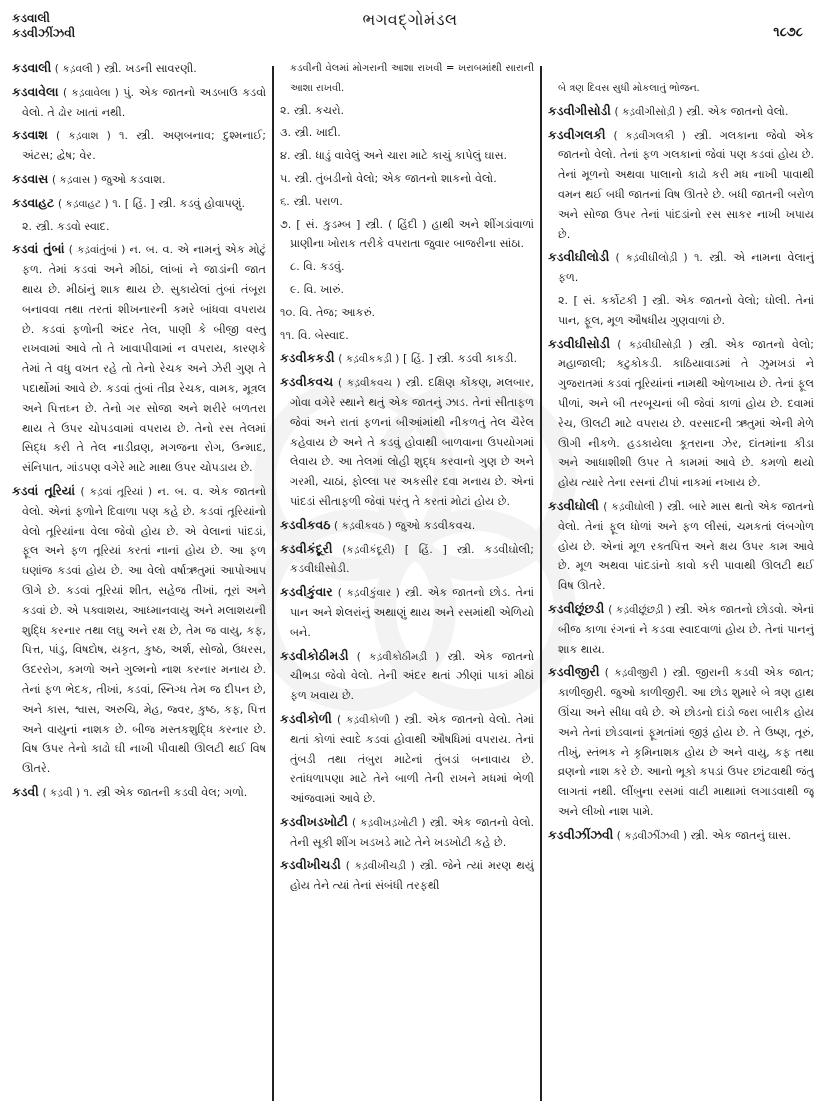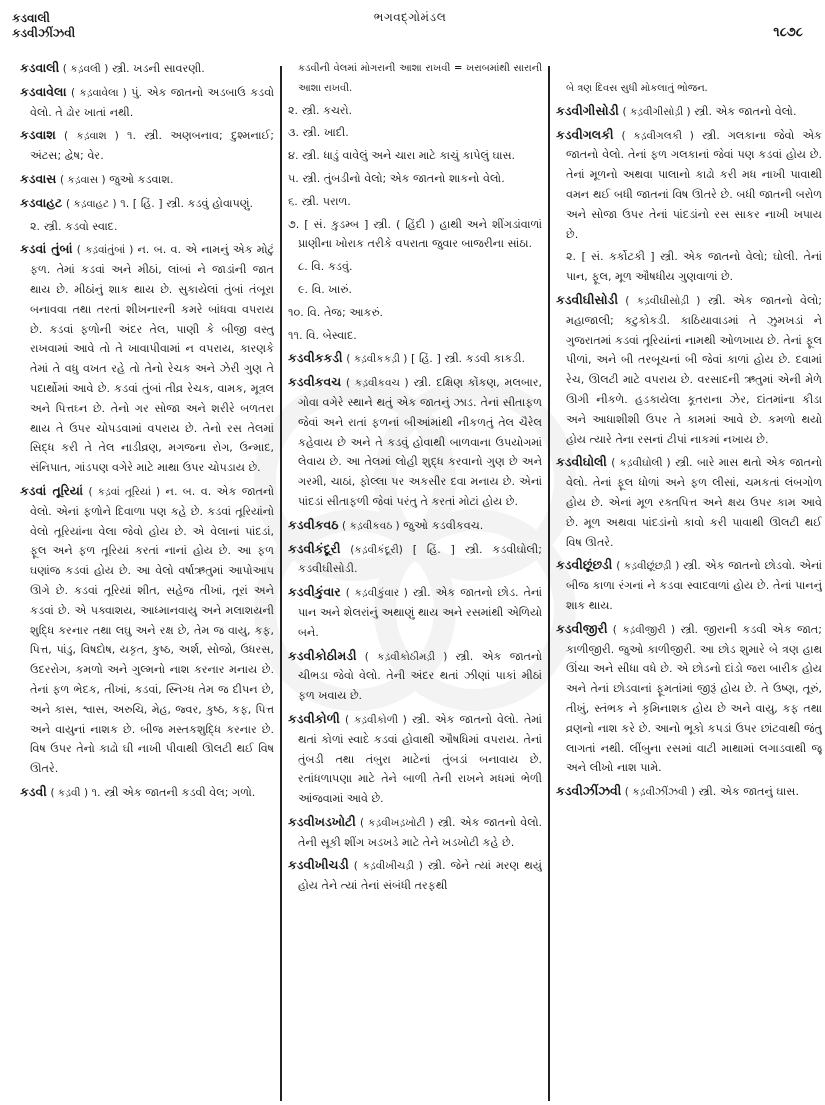--- a/index.html
+++ b/index.html
@@ -8,23 +8,23 @@
     background:#ffffff; color:#1a1a1a;
     font-family:"DejaVu Sans", "Liberation Sans", sans-serif;
   }
   .watermark {
     position:absolute; left:245px; top:330px; width:340px; height:420px;
     pointer-events:none; opacity:0.09;
   }
   .header { position:absolute; left:0; top:0; width:825px; height:56px; }
   .guide-top { position:absolute; left:12px; top:11px; font-size:12px; font-weight:bold; }
   .guide-bot { position:absolute; left:12px; top:26px; font-size:12px; font-weight:bold; }
-  .book-title { position:absolute; left:330px; top:10px; width:160px; text-align:center; font-size:12px; letter-spacing:0.5px; }
+  .book-title { position:absolute; left:330px; top:10px; width:160px; text-align:center; font-size:16px; letter-spacing:0.5px; }
   .page-no { position:absolute; right:22px; top:24px; font-size:13px; font-weight:bold; }
-  .cols { position:absolute; left:8px; top:58px; width:662px; height:1047px; }
+  .cols { position:absolute; left:0; top:58px; width:662px; height:1047px; }
   .col { position:absolute; top:0; height:1040px; overflow:hidden; }
   .col1 { left:12px; width:254px; }
   .col2 { left:280px; width:254px; }
   .col3 { left:548px; width:266px;margin-top:20px; }
   .rule { position:absolute; top:8px; width:1.5px; background:#222; }
   .rule1 { left:272px; height:1035px; }
   .rule2 { left:540px; height:1035px; }
   .entry { font-size:11.2px; line-height:19.8px; margin:0 0 3px 0; text-align:justify; }
   .entry .hw { font-weight:bold; font-size:12.4px; }
   .entry .pr { font-size:10.5px; }
@@ -85,20 +85,21 @@
       <div class="entry hang"><span class="hw">કડવીકુંવાર</span> <span class="pr">( કડ઼વીકુંવાર )</span> <span class="body">સ્ત્રી. એક જાતનો છોડ. તેનાં પાન અને શેલરાંનું અથાણું થાય અને રસમાંથી એળિયો બને.</span></div>
       <div class="entry hang"><span class="hw">કડવીકોઠીમડી</span> <span class="pr">( કડ઼વીકોઠીમડ઼ી )</span> <span class="body">સ્ત્રી. એક જાતનો ચીભડા જેવો વેલો. તેની અંદર થતાં ઝીણાં પાકાં મીઠાં ફળ ખવાય છે.</span></div>
       <div class="entry hang"><span class="hw">કડવીકોળી</span> <span class="pr">( કડ઼વીકોળી )</span> <span class="body">સ્ત્રી. એક જાતનો વેલો. તેમાં થતાં કોળાં સ્વાદે કડવાં હોવાથી ઔષધિમાં વપરાય. તેનાં તુંબડી તથા તંબુરા માટેનાં તુંબડાં બનાવાય છે. રતાંધળાપણા માટે તેને બાળી તેની રાખને મધમાં ભેળી આંજવામાં આવે છે.</span></div>
       <div class="entry hang"><span class="hw">કડવીખડખોટી</span> <span class="pr">( કડ઼વીખડ઼ખોટી )</span> <span class="body">સ્ત્રી. એક જાતનો વેલો. તેની સૂકી શીંગ ખડખડે માટે તેને ખડખોટી કહે છે.</span></div>
       <div class="entry hang"><span class="hw">કડવીખીચડી</span> <span class="pr">( કડ઼વીખીચડ઼ી )</span> <span class="body">સ્ત્રી. જેને ત્યાં મરણ થયું હોય તેને ત્યાં તેનાં સંબંધી તરફથી</span></div>
     </div>
   <div class="col col3">
       <div class="cont">બે ત્રણ દિવસ સુધી મોકલાતું ભોજન.</div>
       <div class="entry hang"><span class="hw">કડવીગીસોડી</span> <span class="pr">( કડ઼વીગીસોડ઼ી )</span> <span class="body">સ્ત્રી. એક જાતનો વેલો.</span></div>
       <div class="entry hang"><span class="hw">કડવીગલકી</span> <span class="pr">( કડ઼વીગલકી )</span> <span class="body">સ્ત્રી. ગલકાના જેવો એક જાતનો વેલો. તેનાં ફળ ગલકાનાં જેવાં પણ કડવાં હોય છે. તેનાં મૂળનો અથવા પાલાનો કાઢો કરી મધ નાખી પાવાથી વમન થઈ બધી જાતનાં વિષ ઊતરે છે. બધી જાતની બરોળ અને સોજા ઉપર તેનાં પાંદડાંનો રસ સાકર નાખી ખપાય છે.</span></div>
+      <div class="entry hang"><span class="hw">કડવીઘીલોડી</span> <span class="pr">( કડ઼વીઘીલોડ઼ી )</span> <span class="body">૧. સ્ત્રી. એ નામના વેલાનું ફળ.</span></div>
       <div class="sub">૨. [ સં. કર્કોટકી ] સ્ત્રી. એક જાતનો વેલો; ઘોલી. તેનાં પાન, ફૂલ, મૂળ ઔષધીય ગુણવાળાં છે.</div>
       <div class="entry hang"><span class="hw">કડવીઘીસોડી</span> <span class="pr">( કડ઼વીઘીસોડ઼ી )</span> <span class="body">સ્ત્રી. એક જાતનો વેલો; મહાજાલી; કટુકોકડી. કાઠિયાવાડમાં તે ઝુમખડાં ને ગુજરાતમાં કડવાં તૂરિયાંનાં નામથી ઓળખાય છે. તેનાં ફૂલ પીળાં, અને બી તરબૂચનાં બી જેવાં કાળાં હોય છે. દવામાં રેચ, ઊલટી માટે વપરાય છે. વરસાદની ઋતુમાં એની મેળે ઊગી નીકળે. હડકાયેલા કૂતરાના ઝેર, દાંતમાંના કીડા અને આધાશીશી ઉપર તે કામમાં આવે છે. કમળો થયો હોય ત્યારે તેના રસનાં ટીપાં નાકમાં નખાય છે.</span></div>
       <div class="entry hang"><span class="hw">કડવીઘોલી</span> <span class="pr">( કડ઼વીઘોલી )</span> <span class="body">સ્ત્રી. બારે માસ થતો એક જાતનો વેલો. તેનાં ફૂલ ધોળાં અને ફળ લીસાં, ચમકતાં લંબગોળ હોય છે. એનાં મૂળ રક્તપિત્ત અને ક્ષય ઉપર કામ આવે છે. મૂળ અથવા પાંદડાંનો કાવો કરી પાવાથી ઊલટી થઈ વિષ ઊતરે.</span></div>
       <div class="entry hang"><span class="hw">કડવીછૂંછડી</span> <span class="pr">( કડ઼વીછૂંછડ઼ી )</span> <span class="body">સ્ત્રી. એક જાતનો છોડવો. એનાં બીજ કાળા રંગનાં ને કડવા સ્વાદવાળાં હોય છે. તેનાં પાનનું શાક થાય.</span></div>
       <div class="entry hang"><span class="hw">કડવીજીરી</span> <span class="pr">( કડ઼વીજીરી )</span> <span class="body">સ્ત્રી. જીરાની કડવી એક જાત; કાળીજીરી. જુઓ કાળીજીરી. આ છોડ શુમારે બે ત્રણ હાથ ઊંચા અને સીધા વધે છે. એ છોડનો દાંડો જરા બારીક હોય અને તેનાં છોડવાનાં ફૂમતાંમાં જીરૂં હોય છે. તે ઉષ્ણ, તૂરું, તીખું, સ્તંભક ને કૃમિનાશક હોય છે અને વાયુ, કફ તથા વ્રણનો નાશ કરે છે. આનો ભૂકો કપડાં ઉપર છાંટવાથી જંતુ લાગતાં નથી. લીંબુના રસમાં વાટી માથામાં લગાડવાથી જૂ અને લીખો નાશ પામે.</span></div>
       <div class="entry hang"><span class="hw">કડવીઝીંઝવી</span> <span class="pr">( કડ઼વીઝીંઝવી )</span> <span class="body">સ્ત્રી. એક જાતનું ઘાસ.</span></div>
     </div>
 </div>
 
 </body></html>

